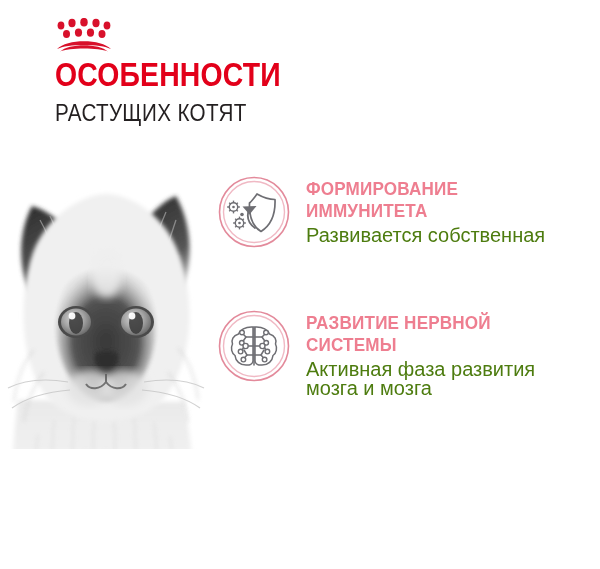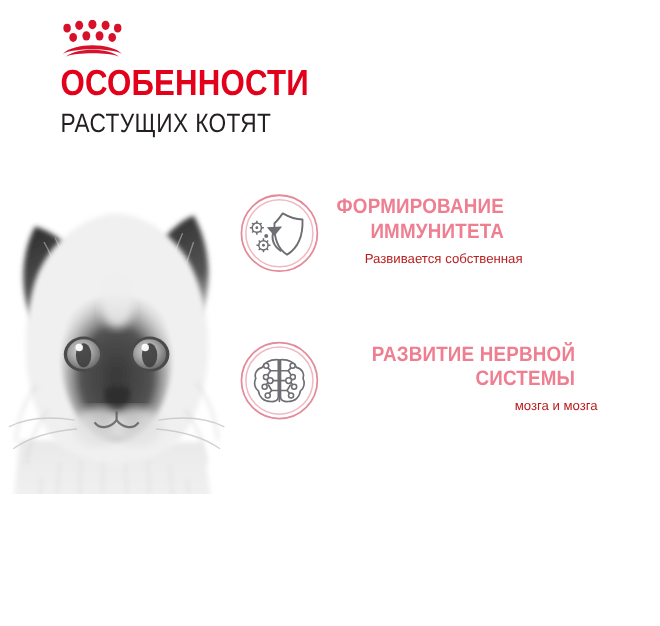--- a/index.html
+++ b/index.html
@@ -30,37 +30,37 @@
     font-weight:normal;color:#231f20;
     letter-spacing:0.4px;
     transform:scaleX(0.86);transform-origin:left top;
     white-space:nowrap;
   }
 
   
   .cat-photo{position:absolute;left:-6px;top:150px;width:240px;height:419px;}
 
   
-  .feature{position:absolute;display:flex;align-items:flex-start;text-align:right;}
+  .feature{position:absolute;display:flex;align-items:flex-start;}
   .feature-1{left:218px;top:176px;}
-  .feature-2{left:218px;top:310px;gap:32px;}
+  .feature-2{left:218px;top:310px;}
 
   .icon-circle{
     position:relative;width:72px;height:72px;flex:0 0 72px;margin-right:16px;
   }
   .feature-text{padding-top:2px;}
   .feature-head{
     font-size:19px;line-height:22px;font-weight:bold;
     color:#EE7E90;letter-spacing:0.2px;
     transform:scaleX(0.9);transform-origin:left top;
     white-space:nowrap;margin:0 0 4px 0;
   }
   .feature-head span{display:block;}
   .feature-body{
-    font-size:12px;line-height:19px;color:#b91c1c;font-weight:normal;
+    font-size:20px;line-height:19px;color:#4d7c0f;font-weight:normal;
     white-space:nowrap;margin:0;
   }
   .feature-body span{display:block;}
 </style>
 </head>
 <body>
 
 <div class="banner">
 
   <div class="logo">
@@ -317,18 +317,19 @@
           <circle cx="44.4" cy="36" r="2.6"></circle>
         </g>
       </svg>
     </div>
     <div class="feature-text">
       <div class="feature-head">
         <span>РАЗВИТИЕ НЕРВНОЙ</span>
         <span>СИСТЕМЫ</span>
       </div>
       <div class="feature-body">
+        <span>Активная фаза развития</span>
         <span>мозга и мозга</span>
       </div>
     </div>
   </div>
 
 </div>
 
 </body></html>

